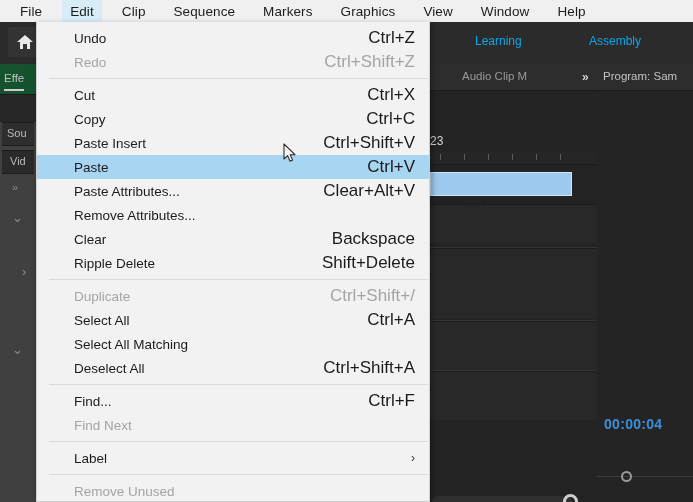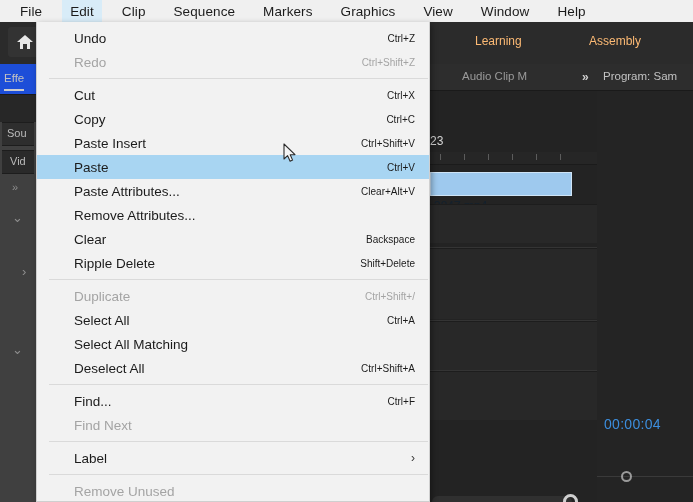--- a/index.html
+++ b/index.html
@@ -61,21 +61,21 @@
     left: 8px; top: 5px;
     width: 34px; height: 30px;
     background: #333333;
     border-radius: 3px;
     display: flex; align-items: center; justify-content: center;
   }
   .ws-tab {
     position: absolute;
     top: 12px;
     font-size: 12px;
-    color: #fdba74;
+    color: #0ea5e9;
     white-space: nowrap;
   }
   #ws-learning { left: 475px; }
   #ws-assembly { left: 589px; }
 
   
   .panel-strip {
     position: absolute;
     height: 26px;
     background: #2d2d2d;
@@ -103,21 +103,21 @@
     position: absolute;
     left: 0; top: 42px;
     width: 36px; height: 438px;
     background: #272727;
     border-right: 1px solid #171717;
   }
   #effects-strip {
     position: absolute;
     left: 0; top: 42px;
     width: 36px; height: 30px;
-    background: #1d4ed8;
+    background: #14532d;
   }
 
   
   #track-header-col {
     position: absolute;
     left: 0; top: 100px;
     width: 36px; height: 380px;
     background: #404040;
   }
   .track-head {
@@ -222,21 +222,21 @@
   #program-strip {
     position: absolute;
     left: 597px; top: 42px;
     width: 96px; height: 26px;
   }
   #program-tc {
     position: absolute;
     left: 7px; top: 352px;
     font-size: 14px;
     color: #3c8ede;
-    font-weight: normal;
+    font-weight: bold;
     letter-spacing: .3px;
     white-space: nowrap;
   }
   #program-knob {
     position: absolute;
     left: 24px; top: 407px;
     width: 11px; height: 11px;
     border: 2px solid #9a9a9a;
     border-radius: 50%;
     box-sizing: border-box;
@@ -285,21 +285,21 @@
     align-items: center;
     padding: 0 14px 0 37px;
     font-size: 13.5px;
     color: #1b1b1b;
     white-space: nowrap;
     box-sizing: border-box;
   }
   .mi .label { flex: 0 0 auto; }
   .mi .accel {
     margin-left: auto;
-    font-size: 10px;
+    font-size: 17px;
     color: #1b1b1b;
   }
   .mi.disabled .label,
   .mi.disabled .accel { color: #a4a4a4; }
   .mi.highlight { background: #a8d5f2; }
   .mi .submenu-arrow {
     margin-left: auto;
     font-size: 12px;
     color: #3a3a3a;
   }

